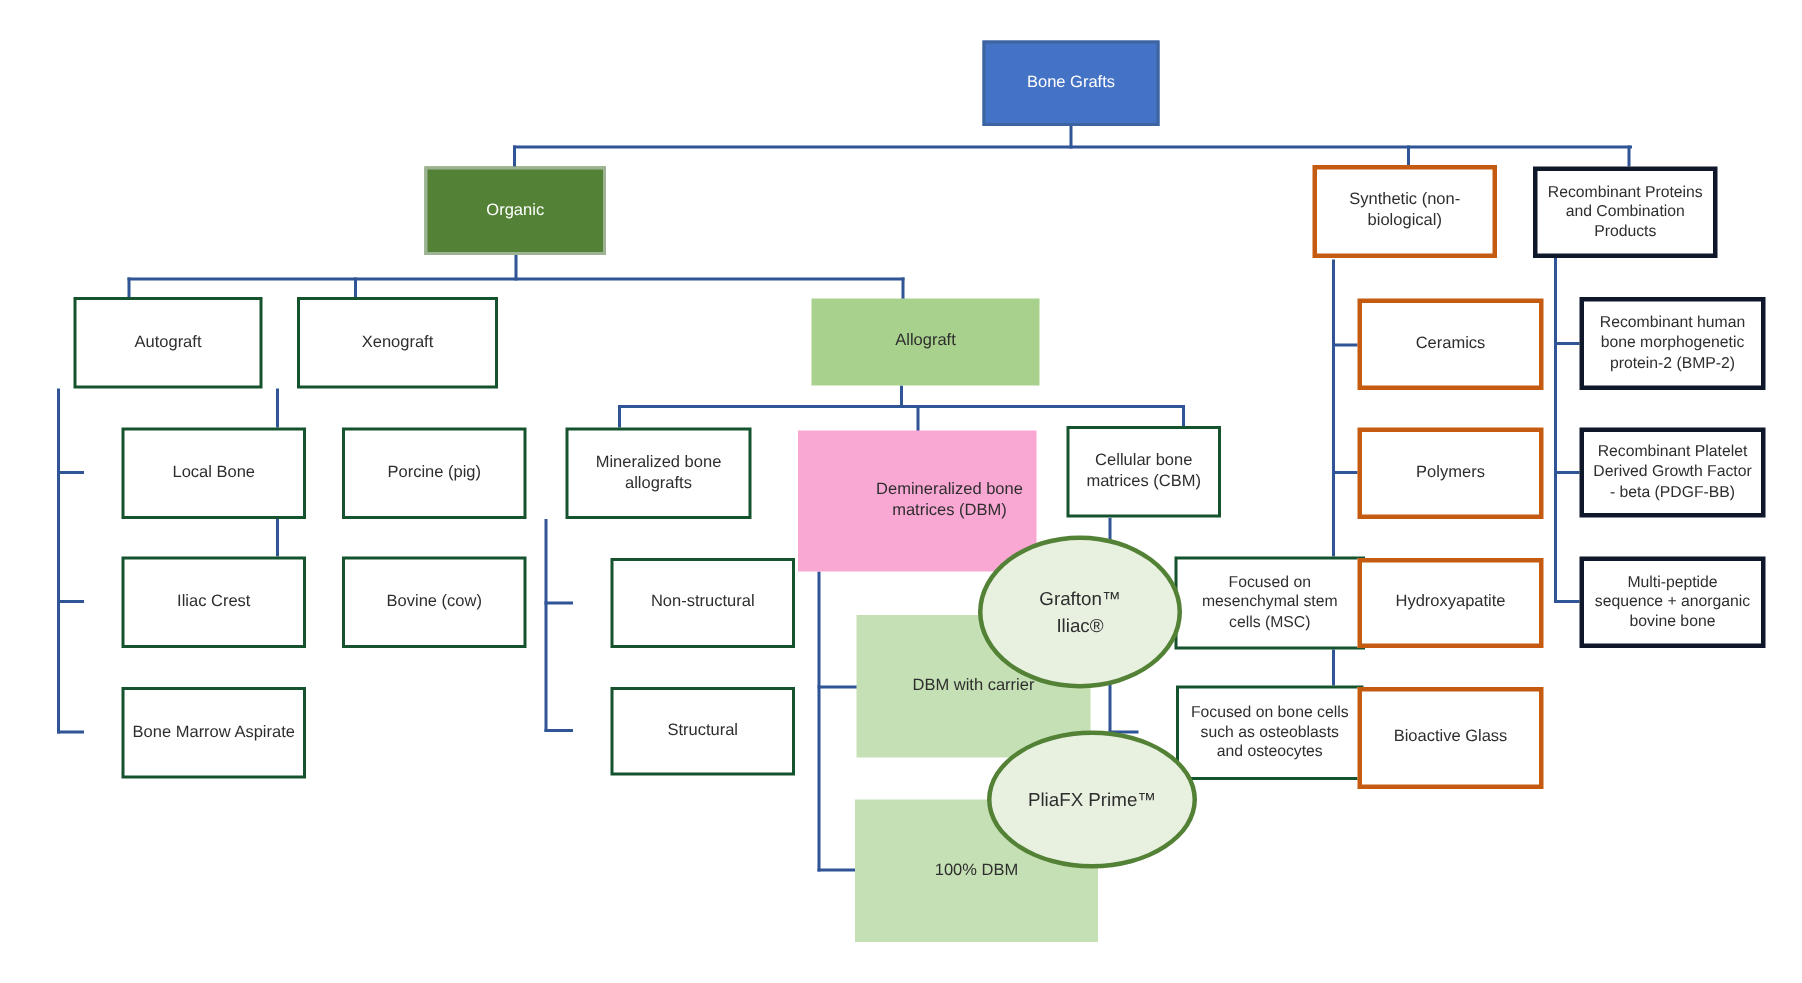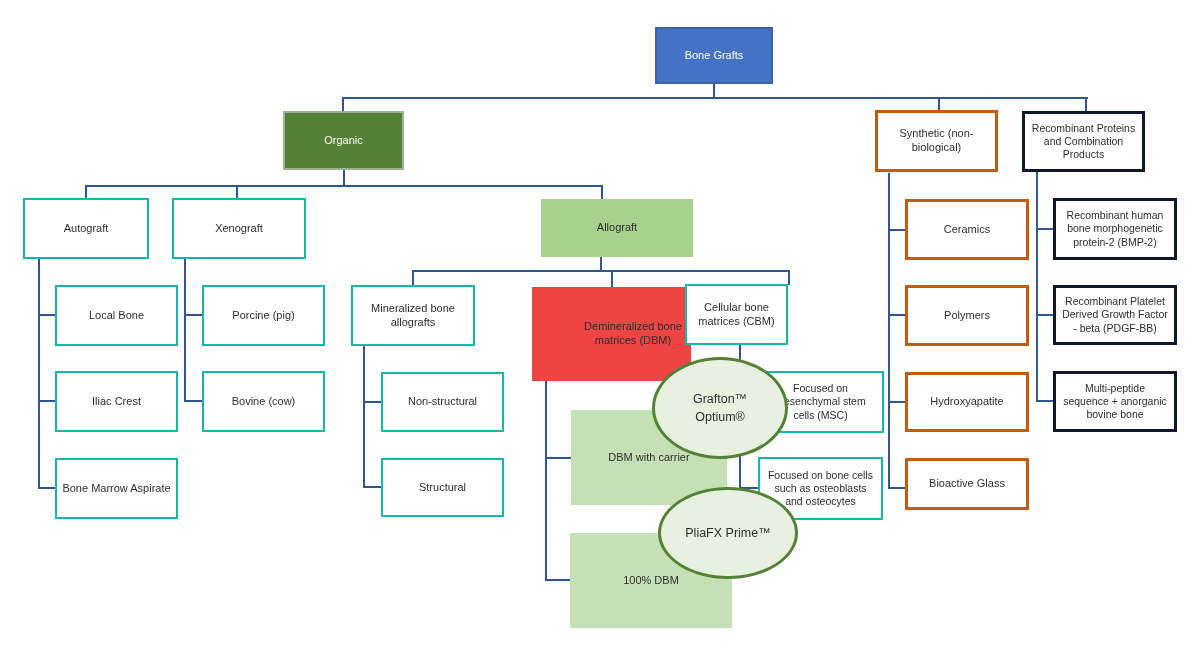--- a/index.html
+++ b/index.html
@@ -6,28 +6,28 @@
   .canvas{
     position:relative;width:1201px;height:655px;background:#ffffff;
     font-family:"Liberation Sans", sans-serif;overflow:hidden;
   }
   .node{
     position:absolute;display:flex;align-items:center;justify-content:center;
     text-align:center;font-size:11px;line-height:1.25;color:#2e2e2e;
     box-sizing:border-box;padding:2px 5px;background:#fff;z-index:2;
   }
   .fs10{font-size:10.5px;}
-  .b-green{border:2px solid #14b8a6;}
+  .b-green{border:2px solid #14532d;margin-left:26px;}
   .b-orange{border:3px solid #C55A11;}
   .b-gray{border:3px solid #0f172a;}
   .f-blue{background:#4472C4;border:2px solid #3d63a0;color:#ffffff;}
   .f-dgreen{background:#538135;border:2px solid #9eb394;color:#ffffff;}
   .f-green{background:#A9D18E;border:none;}
   .f-lighter{background:#C5E0B4;border:none;}
-  .f-lightest{background:#ef4444;border:none;padding-left:48px;}
+  .f-lightest{background:#f9a8d4;border:none;padding-left:48px;}
   .ellipse{
     position:absolute;border-radius:50%;background:#E8F1E0;border:3px solid #538135;
     z-index:3;display:flex;align-items:center;justify-content:center;text-align:center;
     font-size:12.5px;line-height:1.45;color:#2e2e2e;box-sizing:border-box;padding:0 24px;
   }
   .lh,.lv{position:absolute;background:#2F5597;z-index:1;}
   .lh{height:2px;}
   .lv{width:2px;}
 </style>
 </head>
@@ -110,22 +110,22 @@
   <div class="node f-lighter" style="left:571px;top:410px;width:156px;height:95px">DBM with carrier</div>
   <div class="node f-lighter" style="left:570px;top:533px;width:162px;height:95px">100% DBM</div>
 
   <div class="node b-green" style="left:685px;top:284px;width:103px;height:61px">Cellular bone matrices (CBM)</div>
   <div class="node b-green fs10" style="left:757px;top:371px;width:127px;height:62px">Focused on mesenchymal stem cells (MSC)</div>
   <div class="node b-green fs10" style="left:758px;top:457px;width:125px;height:63px">Focused on bone cells such as osteoblasts and osteocytes</div>
 
   <div class="node b-orange" style="left:905px;top:199px;width:124px;height:61px">Ceramics</div>
   <div class="node b-orange" style="left:905px;top:285px;width:124px;height:61px">Polymers</div>
   <div class="node b-orange" style="left:905px;top:372px;width:124px;height:60px">Hydroxyapatite</div>
-  <div class="node b-orange" style="left:905px;top:458px;width:124px;height:52px">Bioactive Glass</div>
+  <div class="node b-orange" style="left:905px;top:458px;width:124px;height:68px">Bioactive Glass</div>
 
   <div class="node b-gray fs10" style="left:1053px;top:198px;width:124px;height:62px">Recombinant human bone morphogenetic protein-2 (BMP-2)</div>
   <div class="node b-gray fs10" style="left:1053px;top:285px;width:124px;height:60px">Recombinant Platelet Derived Growth Factor - beta (PDGF-BB)</div>
   <div class="node b-gray fs10" style="left:1053px;top:371px;width:124px;height:61px">Multi-peptide sequence + anorganic bovine bone</div>
 
-  <div class="ellipse" style="left:652px;top:357px;width:136px;height:102px">Grafton™ Optium®</div>
+  <div class="ellipse" style="left:652px;top:357px;width:136px;height:102px">Grafton™ Iliac®</div>
   <div class="ellipse" style="left:658px;top:487px;width:140px;height:92px">PliaFX Prime™</div>
 
 </div>
 
 </body></html>

